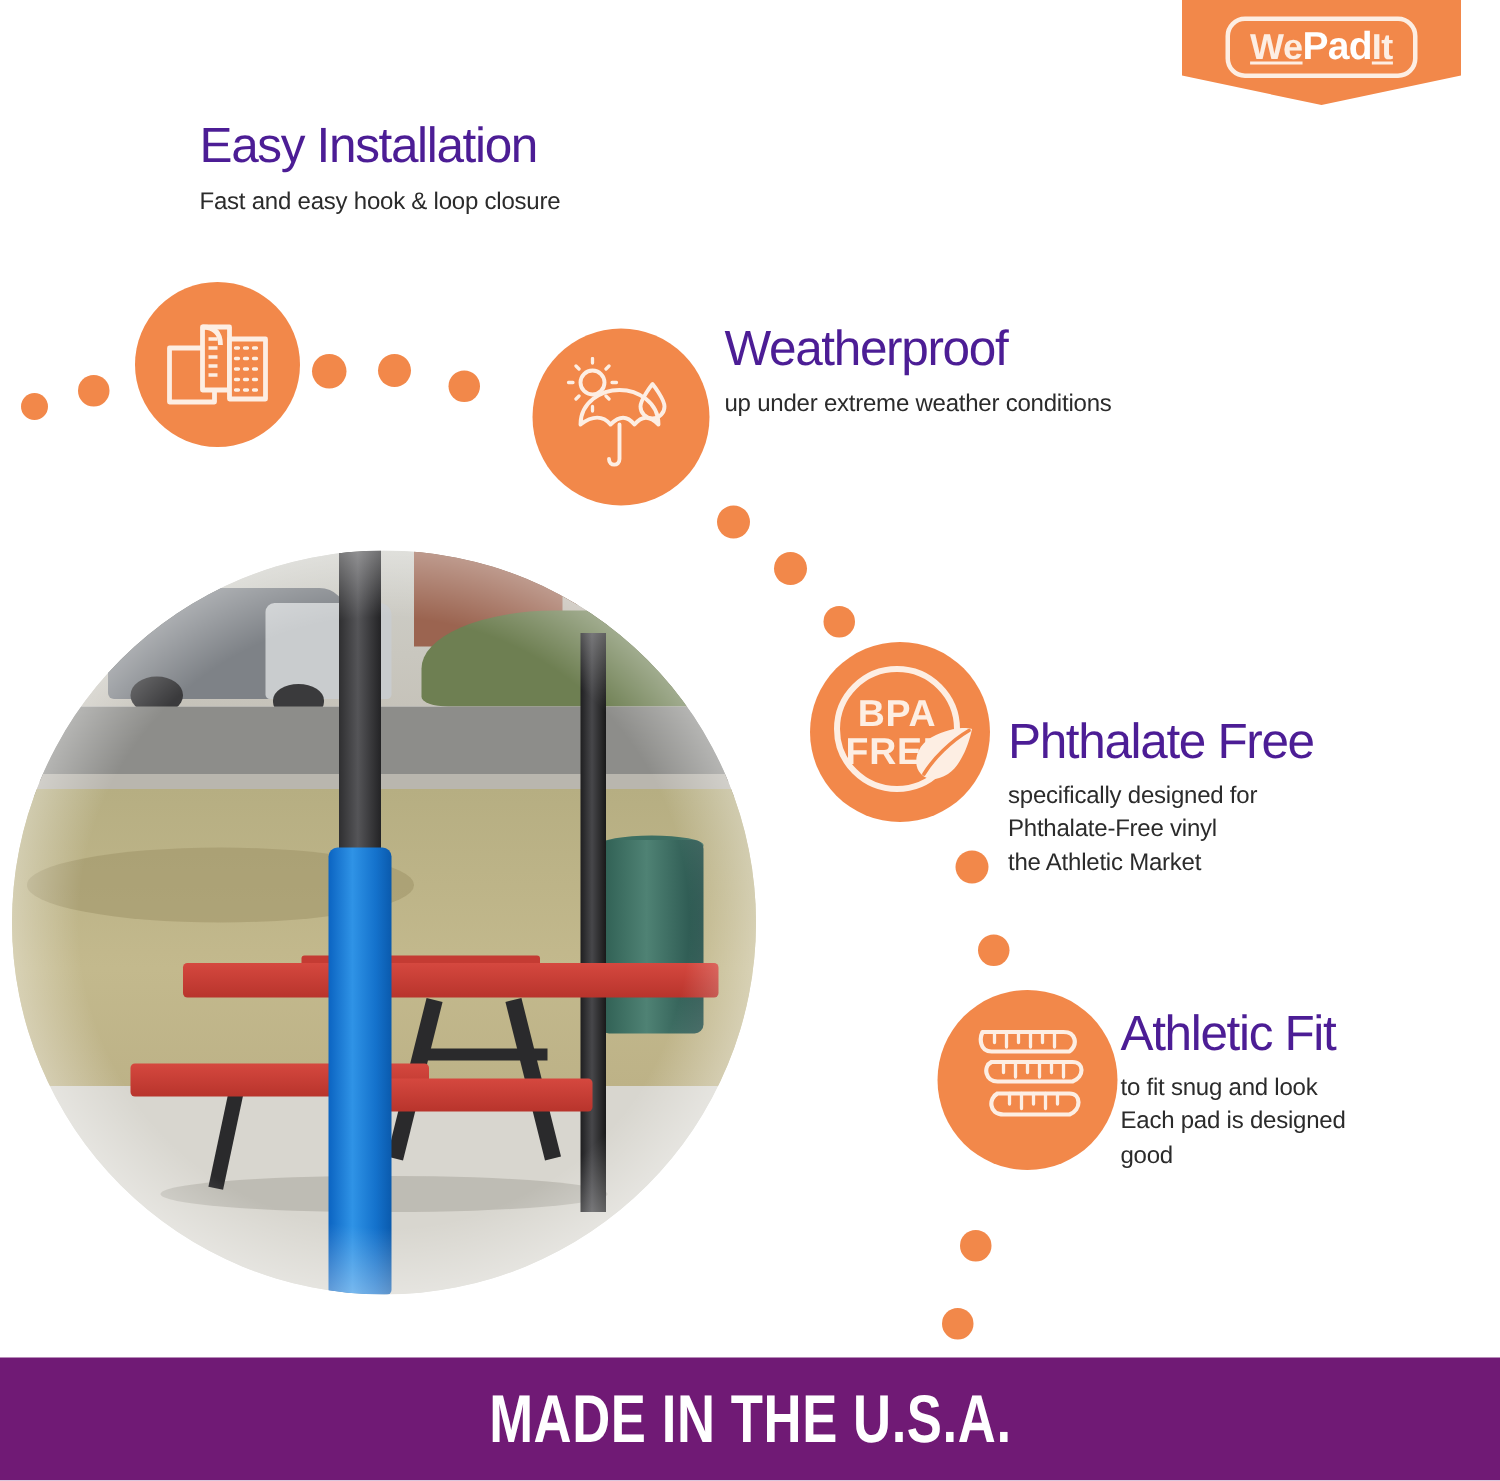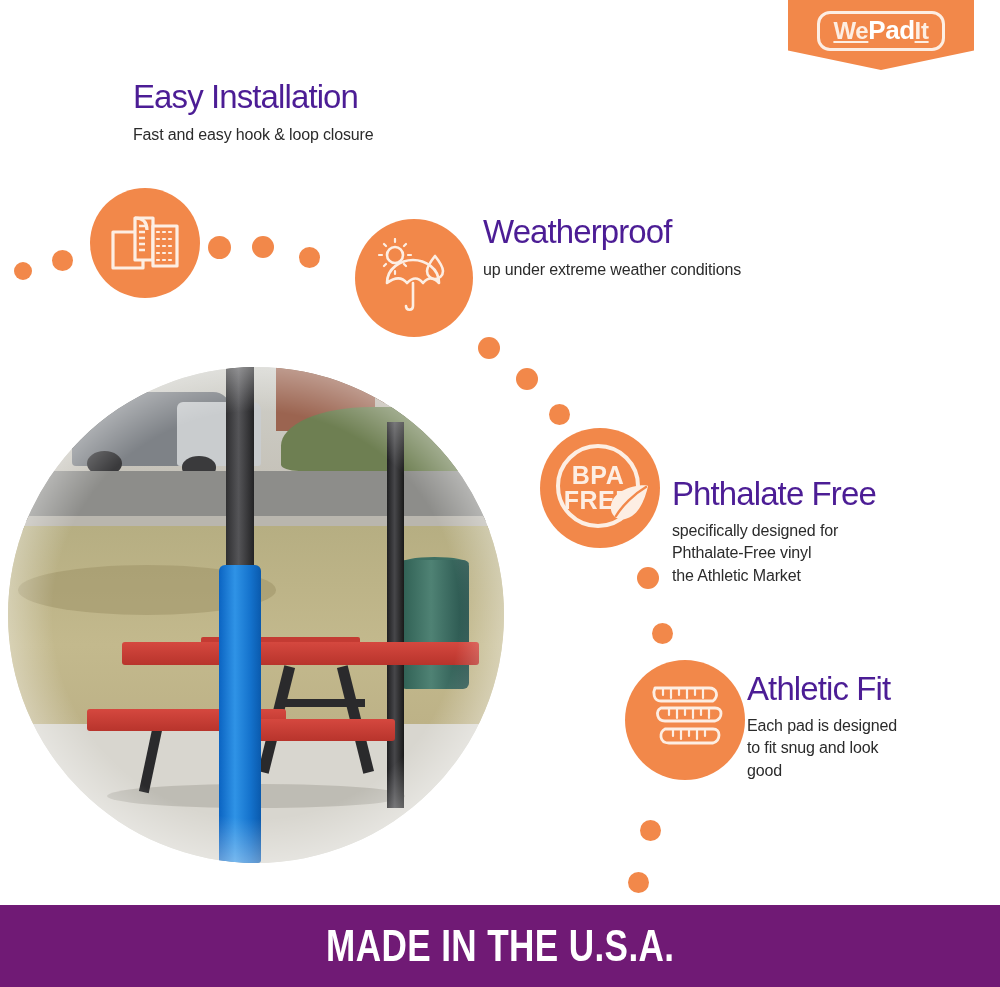--- a/index.html
+++ b/index.html
@@ -304,21 +304,21 @@
     </g>
     <path d="M26 55 H74 C82 55 82 66 74 69 L30 69 C20 69 20 58 26 55 Z"></path>
     <g stroke-width="2.2" stroke-linecap="round">
       <path d="M34 55 v7 M42 55 v10 M50 55 v7 M58 55 v10 M66 55 v7"></path>
     </g>
   </svg>
 </div>
 <div id="sec-fit">
   <div class="feature-title">Athletic Fit</div>
   <div class="feature-body">
+    <div>to fit snug and look</div>
     <div>Each pad is designed</div>
-    <div>to fit snug and look</div>
     <div>good</div>
   </div>
 </div>
 
 <div id="usa-banner">
   <div id="usa-text">MADE IN THE U.S.A.</div>
 </div>
 
 </body></html>

